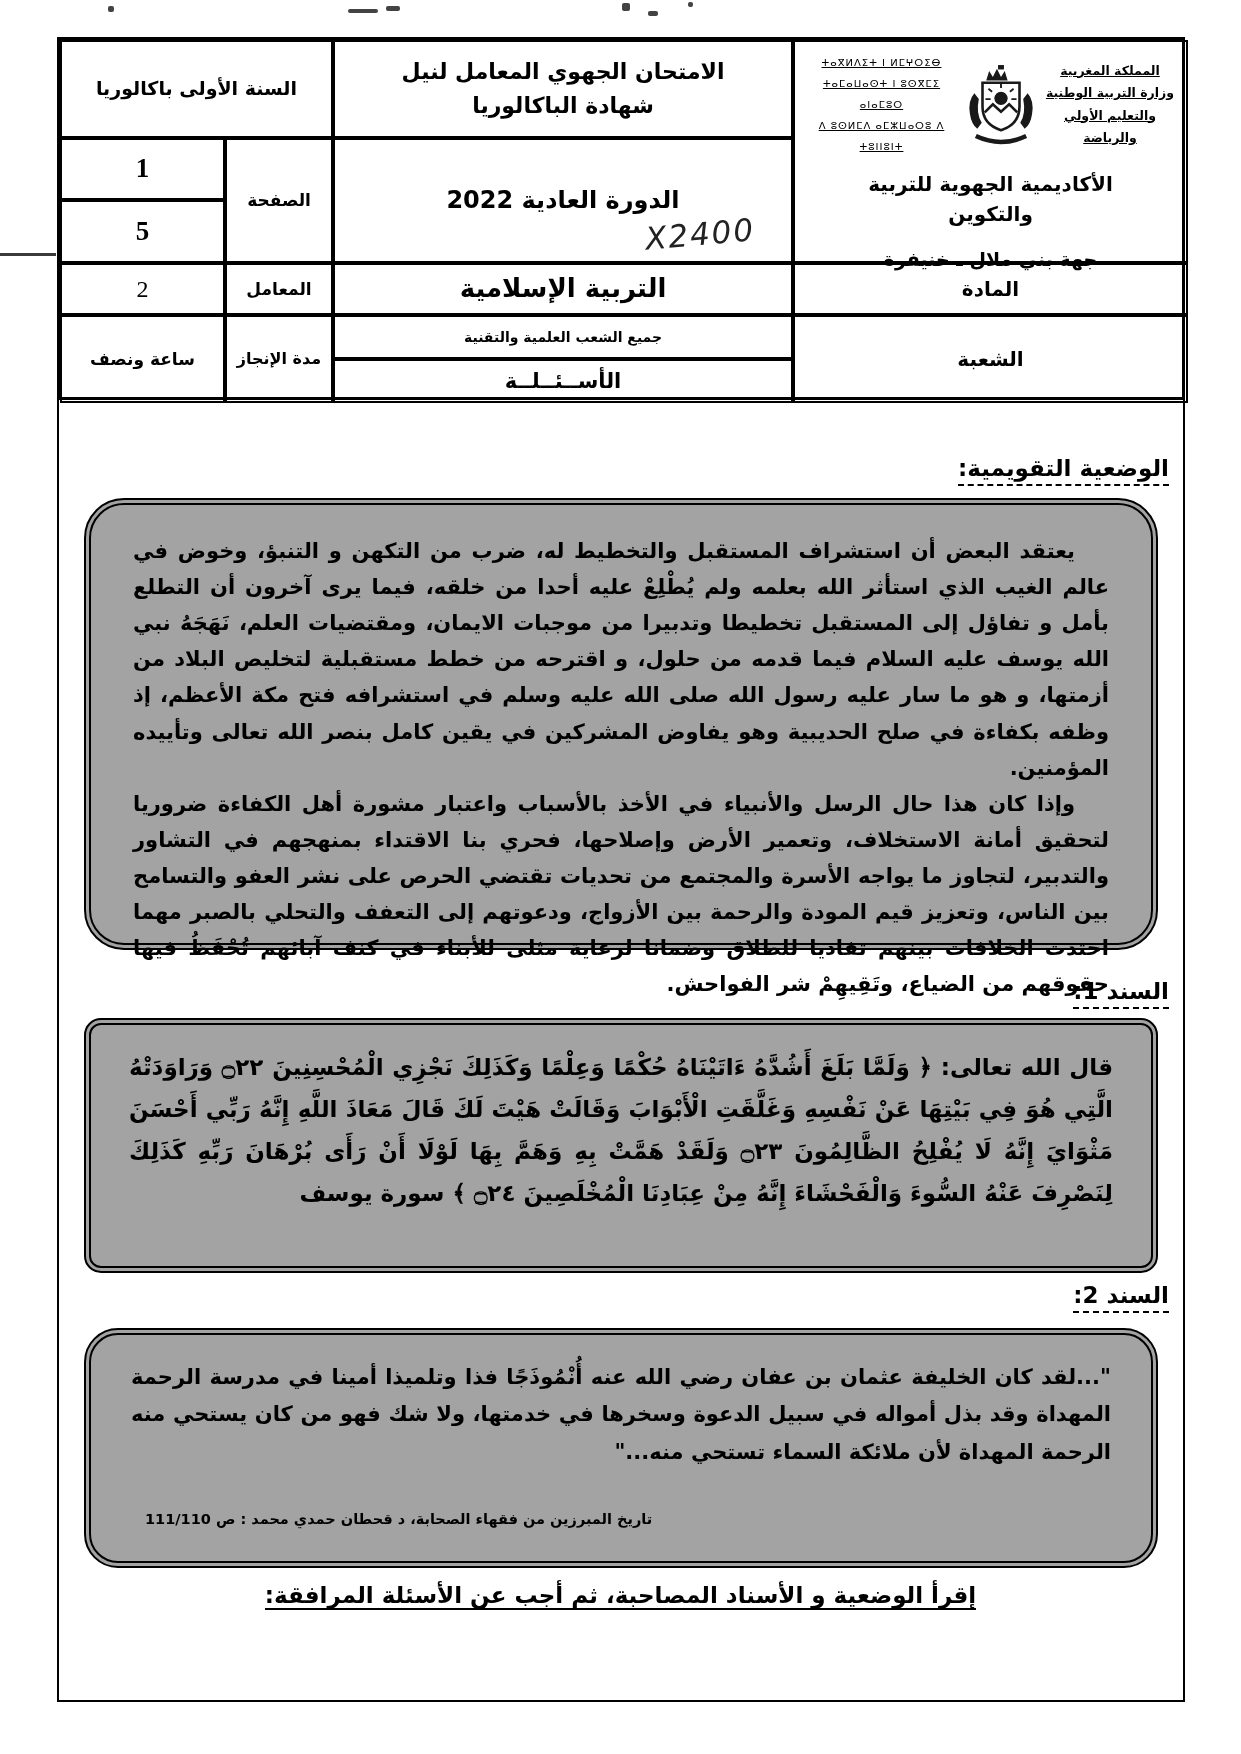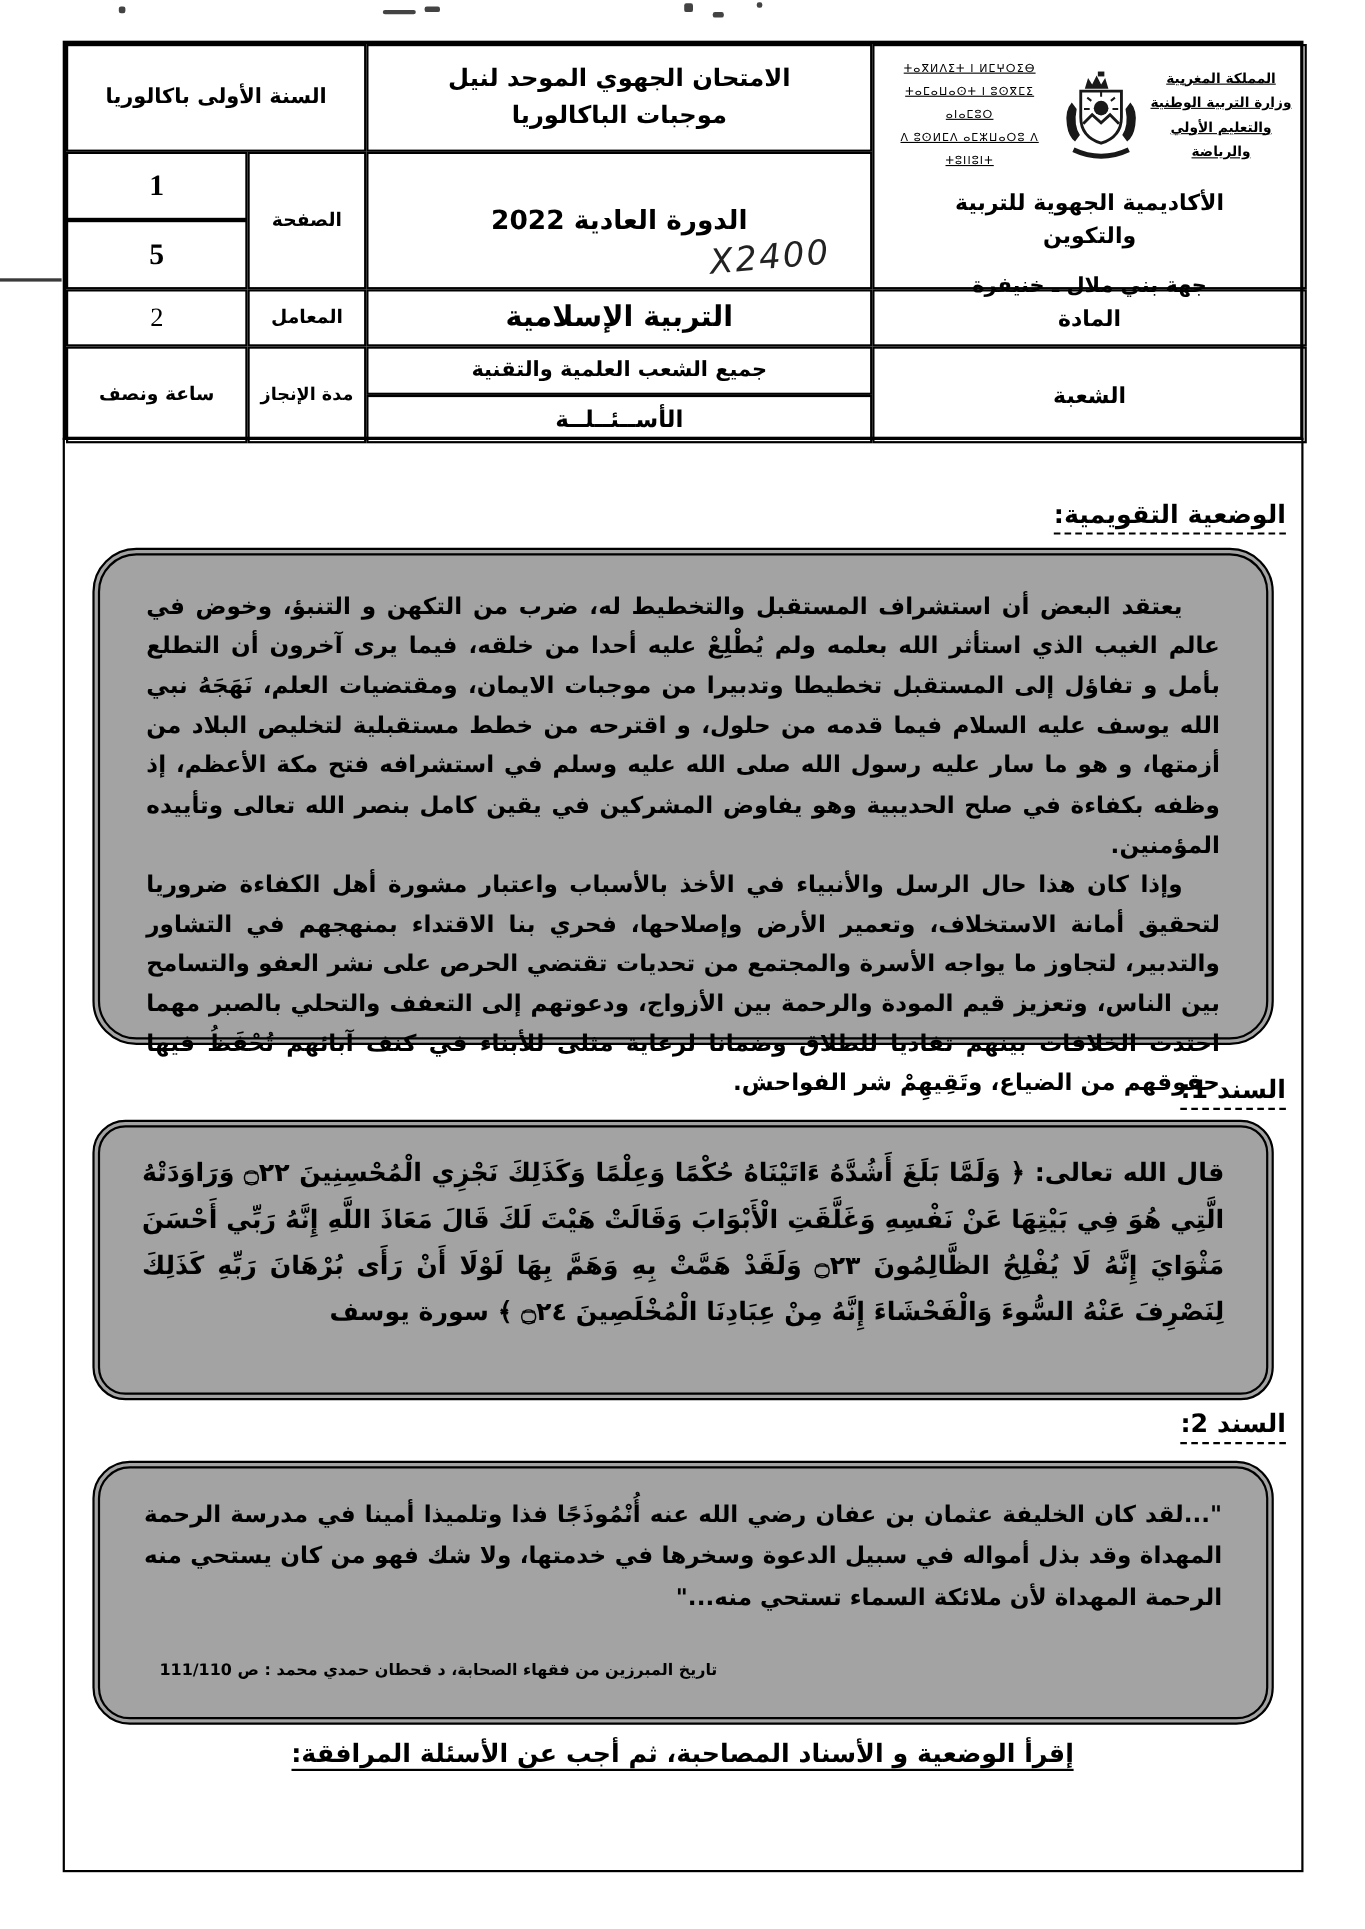--- a/index.html
+++ b/index.html
@@ -25,21 +25,21 @@
   .c-p1{grid-column:1;grid-row:2;font-size:27px;font-family:"Liberation Serif",serif;}
   .c-p5{grid-column:1;grid-row:3;font-size:27px;font-family:"Liberation Serif",serif;}
   .c-pl{grid-column:2;grid-row:2/4;font-size:17px;}
   .c-sess{grid-column:3;grid-row:2/4;font-size:24px;align-items:center;}
   .c-coefv{grid-column:1;grid-row:4;font-size:24px;font-family:"Liberation Serif",serif;font-weight:normal;}
   .c-coefl{grid-column:2;grid-row:4;font-size:17px;}
   .c-subjv{grid-column:3;grid-row:4;font-size:26px;}
   .c-subjl{grid-column:4;grid-row:4;font-size:20px;}
   .c-durv{grid-column:1;grid-row:5/7;font-size:17px;}
   .c-durl{grid-column:2;grid-row:5/7;font-size:16px;}
-  .c-br1{grid-column:3;grid-row:5;font-size:19px;}
+  .c-br1{grid-column:3;grid-row:5;font-size:14px;}
   .c-br2{grid-column:3;grid-row:6;font-size:21px;letter-spacing:4px;}
   .c-brl{grid-column:4;grid-row:5/7;font-size:20px;}
   
   .auth-top{display:flex;width:100%;align-items:center;direction:ltr;text-decoration:underline;}
   .tifinagh{flex:1.15;font-size:10px;font-weight:normal;line-height:2.1;letter-spacing:1px;text-align:center;}
   .emblem{flex:0 0 78px;display:flex;justify-content:center;}
   .ministry{flex:1;font-size:12.5px;line-height:1.8;text-align:center;}
   .academy{margin-top:12px;font-size:20px;line-height:1.5;max-width:330px;}
   .region{font-size:19px;margin-top:17px;}
   
@@ -48,21 +48,21 @@
   .sec-h .u{border-bottom:2.5px dashed #000;padding-bottom:3px;}
   .h-situation{top:455px;}
   .h-sanad1{top:978px;}
   .h-sanad2{top:1282px;}
   .round-box{
     position:absolute;left:84px;width:1074px;box-sizing:border-box;background:#a3a3a3;
     border:7px double #000;direction:rtl;
   }
   .box-situation{top:498px;height:452px;border-radius:40px;padding:28px 42px 10px;}
   .box-situation p{margin:0;font-size:21px;font-weight:bold;text-align:justify;line-height:1.72;text-indent:34px;}
-  .box-quran{top:1018px;height:255px;border-radius:30px;padding:22px 38px;}
+  .box-quran{top:1018px;height:255px;border-radius:17px;padding:22px 38px;}
   .quran-text{font-size:23px;font-weight:bold;text-align:justify;line-height:1.82;margin:0;}
   .box-sanad2{top:1328px;height:240px;border-radius:34px;padding:24px 40px 8px;}
   .sanad2-text{margin:0;font-size:21px;font-weight:bold;text-align:justify;line-height:1.78;}
   .sanad2-ref{margin-top:40px;font-size:14.5px;font-weight:bold;text-align:left;padding-left:14px;}
   .instruction{position:absolute;top:1582px;left:0;width:100%;text-align:center;font-size:23px;font-weight:bold;direction:rtl;}
   .instruction .u{border-bottom:2.5px solid #000;padding-bottom:0;text-align:center;}
   
   .handwritten{
     position:absolute;left:645px;top:216px;font-size:31px;font-style:italic;font-weight:normal;
     color:#222;transform:rotate(-5deg);letter-spacing:2px;
@@ -85,21 +85,21 @@
     <div class="edge-line"></div>
   </div>
 
   <div class="header-grid">
 
     <div class="cell c-level">
       <span>السنة الأولى باكالوريا</span>
     </div>
 
     <div class="cell c-exam">
-      <span>الامتحان الجهوي الموحد لنيل موجبات الباكالوريا</span>
+      <span>الامتحان الجهوي المعامل لنيل شهادة الباكالوريا</span>
     </div>
 
     <div class="cell c-auth">
       <div class="auth-top">
         <div class="tifinagh">
           <div>ⵜⴰⴳⵍⴷⵉⵜ ⵏ ⵍⵎⵖⵔⵉⴱ</div>
           <div>ⵜⴰⵎⴰⵡⴰⵙⵜ ⵏ ⵓⵙⴳⵎⵉ ⴰⵏⴰⵎⵓⵔ</div>
           <div>ⴷ ⵓⵙⵍⵎⴷ ⴰⵎⵣⵡⴰⵔⵓ ⴷ ⵜⵓⵏⵏⵓⵏⵜ</div>
         </div>
         <div class="emblem">

